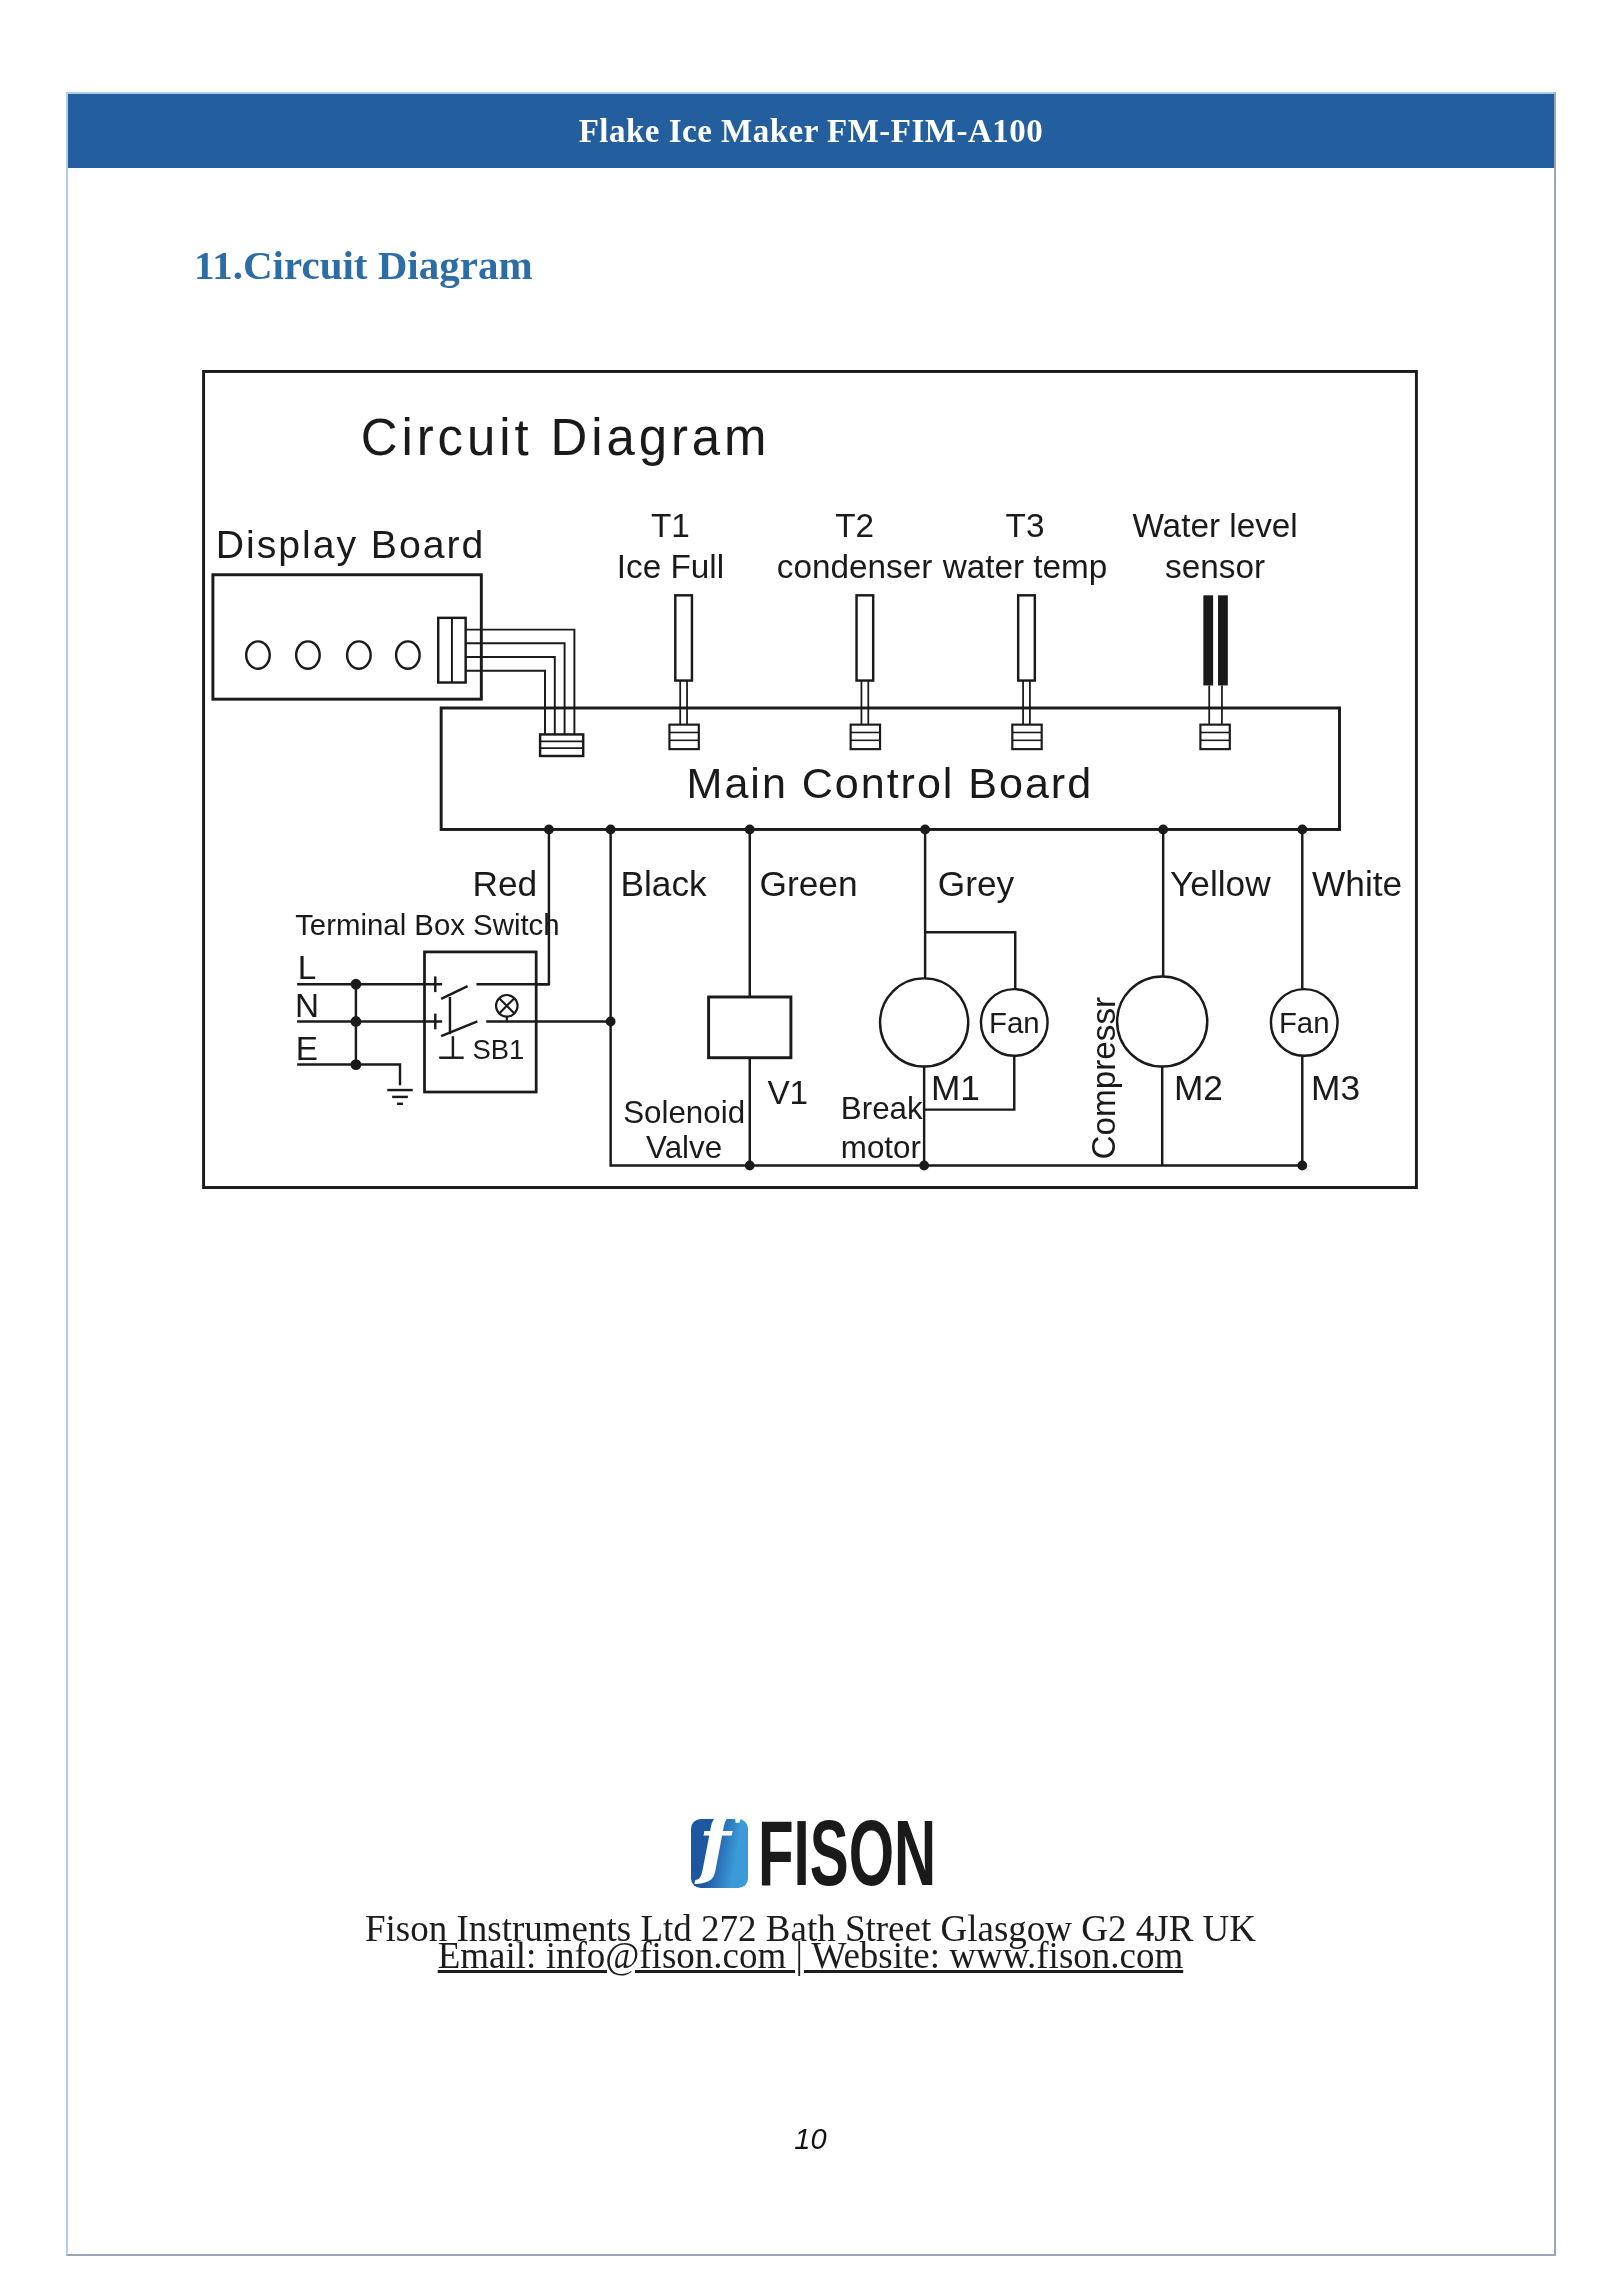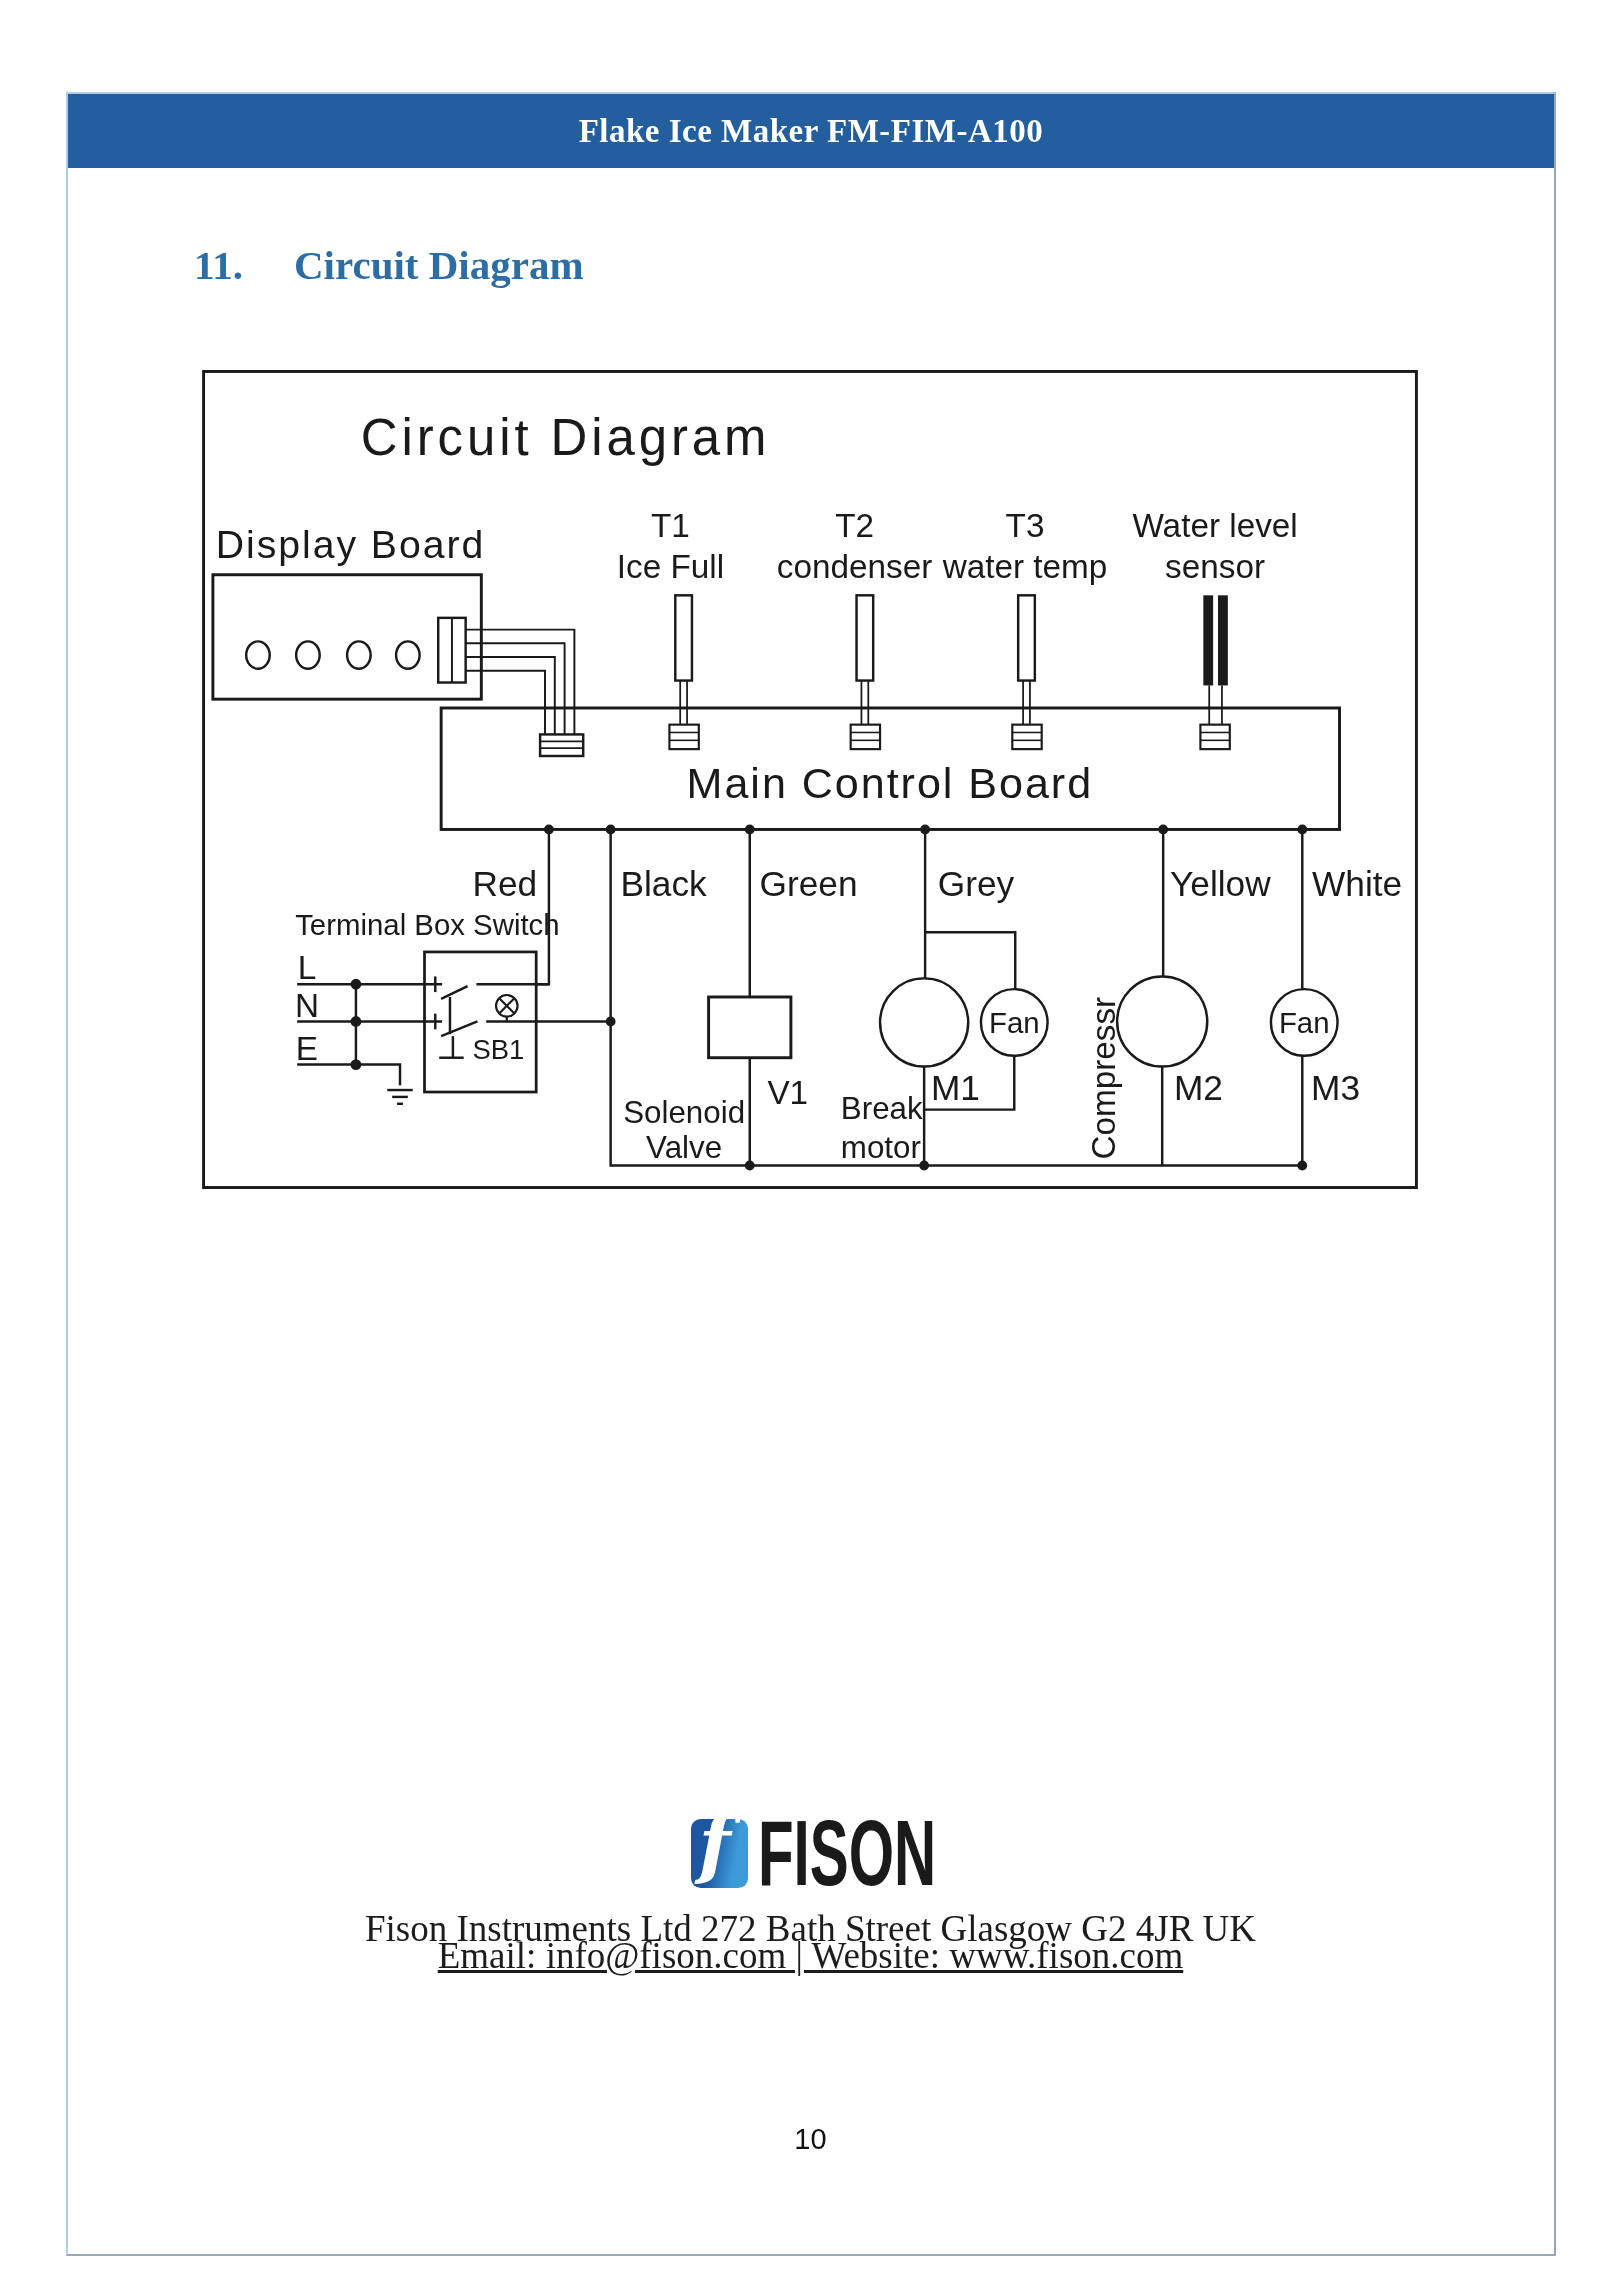--- a/index.html
+++ b/index.html
@@ -12,21 +12,21 @@
          border-top:2px solid #AFCDE8;border-left:2px solid #AFCDE8;
          border-right:2.9px solid #9AA5B6;border-bottom:2.9px solid #9AA5B6;margin-top:28px;}
 
   
   #header-bar{position:absolute;left:0;top:0;width:100%;height:74px;background:#235E9E;
               display:flex;align-items:center;justify-content:center;}
   #header-bar .t{color:#ffffff;font-weight:bold;font-size:33px;letter-spacing:0.5px;
                  font-family:"Liberation Serif",serif;}
 
   
-  #section-title{position:absolute;left:194px;top:241px;display:flex;gap:51px;
+  #section-title{position:absolute;left:194px;top:241px;display:flex;
                  color:#2D6DA6;font-weight:bold;font-size:41px;
                  font-family:"Liberation Serif",serif;}
 
   
   #diagram{position:absolute;left:202px;top:370px;width:1216px;height:819px;}
   #diagram svg{display:block;}
   text{font-family:"Liberation Sans",sans-serif;fill:#1a1a1a;}
 
   
   #logo{position:absolute;left:691px;top:1819px;height:71px;display:flex;align-items:flex-start;}
@@ -35,21 +35,21 @@
   #logo-square .f{position:absolute;left:7.8px;top:-11.8px;color:#ffffff;
                   font-family:"DejaVu Serif",serif;font-style:italic;font-weight:bold;
                   font-size:74px;line-height:1;}
   #logo-text-wrap{margin-left:5.9px;}
 
   .footer-line{position:absolute;left:0;width:1621px;text-align:center;color:#1c1c1c;
                font-size:37px;font-family:"Liberation Serif",serif;}
   #footer-line1{top:1907px;}
   #footer-line2{top:1934px;text-decoration:underline;}
   #page-number{position:absolute;left:0;top:2123px;width:1621px;text-align:center;
-               font-size:29px;color:#111;font-family:"Liberation Sans",sans-serif;}
+               font-size:29px;color:#111;font-family:"Liberation Sans",sans-serif;font-style:italic;}
 </style>
 </head>
 <body>
 
 <div id="page">
 
   <div id="frame">
     <div id="header-bar">
       <span class="t">Flake Ice Maker FM-FIM-A100</span>
     </div>

